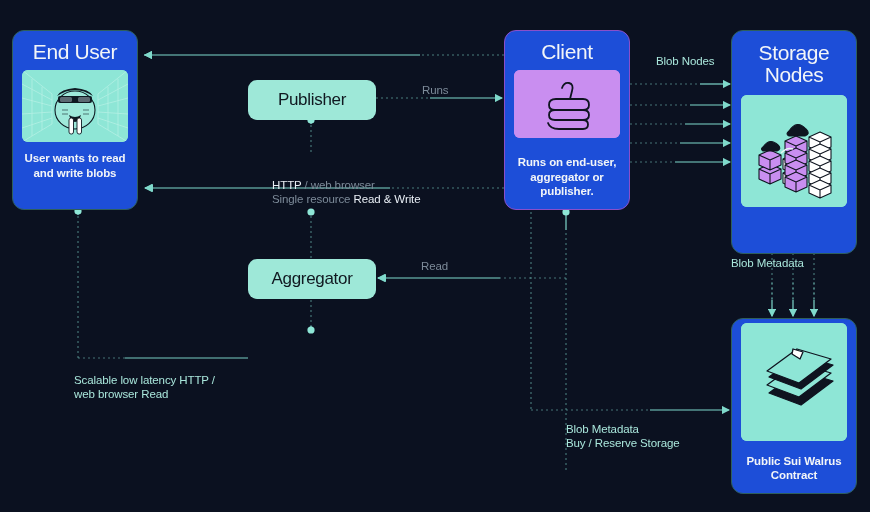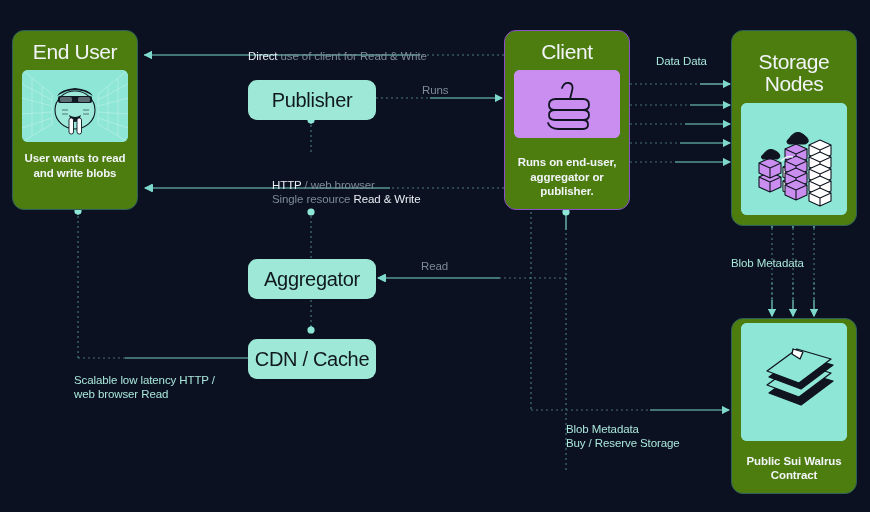--- a/index.html
+++ b/index.html
@@ -9,21 +9,21 @@
     font-family: "Liberation Sans", sans-serif;
     overflow: hidden;
   }
   #stage { position: relative; width: 870px; height: 512px; background: #0b1120; }
 
   
   .card {
     position: absolute;
     border: 1px solid #2e5f5c;
     border-radius: 12px;
-    background: #4d7c0f;
+    background: #1d4ed8;
     display: flex;
     flex-direction: column;
     align-items: center;
   }
   .card.purple { border-color: #8b4fc9; }
   .card-title {
     color: #f2f5f8;
     font-size: 21px;
     font-weight: 400;
     letter-spacing: -0.4px;
@@ -47,21 +47,21 @@
 
   
   .pill {
     position: absolute;
     background: #9ee8d8;
     border-radius: 9px;
     display: flex;
     align-items: center;
     justify-content: center;
     color: #101820;
-    font-size: 20px;
+    font-size: 17px;
     letter-spacing: -0.3px;
   }
 
   
   .lbl {
     position: absolute;
     font-size: 11.5px;
     line-height: 1.25;
     color: #7d8b99;
     letter-spacing: -0.1px;
@@ -180,42 +180,39 @@
   </div>
 
   <div class="pill" style="left:248px; top:80px; width:128px; height:40px;">
     <span>Publisher</span>
   </div>
 
   <div class="pill" style="left:248px; top:259px; width:128px; height:40px;">
     <span>Aggregator</span>
   </div>
 
-  <div class="pill" style="left:248px; top:339px; width:128px; height:40px;">
-    <span>CDN / Cache</span>
-  </div>
 
   <div class="card purple" style="left:504px; top:30px; width:126px; height:180px; padding:8px 9px 10px;">
     <div class="card-title" style="margin-top:2px;">Client</div>
     <div class="thumb" style="width:106px; height:72px; margin-top:7px; background:#c98ef0;">
       <svg viewBox="0 0 106 72" width="106" height="72">
         <rect width="106" height="72" fill="#c98ef0"></rect>
         <g fill="none" stroke="#0f1420" stroke-width="1.8" stroke-linejoin="round" stroke-linecap="round">
           <path d="M48,18 q2,-6 7,-5 q5,1 3,8 l-2,8 h13 q6,0 6,6 q0,5 -6,5"></path>
           <path d="M69,40 q6,0 6,5 q0,5 -6,5"></path>
           <path d="M69,50 q5,0 5,4.5 q0,4.5 -5,4.5 h-24 q-9,0 -11,-6"></path>
           <path d="M56,29 h-14 q-7,0 -7,6 q0,5 6,5 h28"></path>
           <path d="M41,40 q-6,0 -6,5 q0,5 6,5 h28"></path>
         </g>
       </svg>
     </div>
     <div class="card-caption" style="margin-top:17px;">Runs on end-user, aggregator or publisher.</div>
   </div>
 
-  <div class="card" style="left:731px; top:30px; width:126px; height:196px; padding:8px 9px 10px;justify-content:flex-end;">
+  <div class="card" style="left:731px; top:30px; width:126px; height:224px; padding:8px 9px 10px;">
     <div class="card-title" style="margin-top:3px;">Storage Nodes</div>
     <div class="thumb" style="width:106px; height:112px; margin-top:8px;">
       <svg viewBox="0 0 106 112" width="106" height="112">
         <rect width="106" height="112" fill="#8ee6d6"></rect>
         <g stroke="#0f1420" stroke-width="1.1" stroke-linejoin="round">
 
           <g fill="#c98ef0">
             <path d="M18,74 l11,-5 l11,5 l-11,5 z M18,74 v10 l11,5 v-10 z M40,74 v10 l-11,5 v-10 z"></path>
             <path d="M18,60 l11,-5 l11,5 l-11,5 z M18,60 v10 l11,5 v-10 z M40,60 v10 l-11,5 v-10 z"></path>
           </g>
@@ -256,30 +253,27 @@
           <path d="M26,62 l30,-22 l34,10 l-32,24 z" fill="#8ee6d6"></path>
           <path d="M28,54 l30,-22 l34,10 l-32,24 z" fill="#0f1420"></path>
           <path d="M26,48 l30,-22 l34,10 l-32,24 z" fill="#8ee6d6"></path>
           <path d="M52,26 l10,3 l-3,7 l-8,-5 z" fill="#ffffff"></path>
         </g>
       </svg>
     </div>
     <div class="card-caption" style="margin-top:13px;">Public Sui Walrus Contract</div>
   </div>
 
-  <div class="lbl" style="left:248px; top:49px;">
-    <span class="hi">Direct</span><span> use of client for Read &amp; Write</span>
-  </div>
 
   <div class="lbl" style="left:422px; top:83px;">
     <span>Runs</span>
   </div>
 
   <div class="lbl mint" style="left:656px; top:54px;">
-    <span>Data Data</span>
+    <span>Blob Nodes</span>
   </div>
 
   <div class="lbl" style="left:248px; top:178px;margin-left:24px;">
     <div>
       <span class="hi">HTTP</span><span> / web browser</span>
     </div>
     <div>
       <span>Single resource </span><span class="hi">Read &amp; Write</span>
     </div>
   </div>

